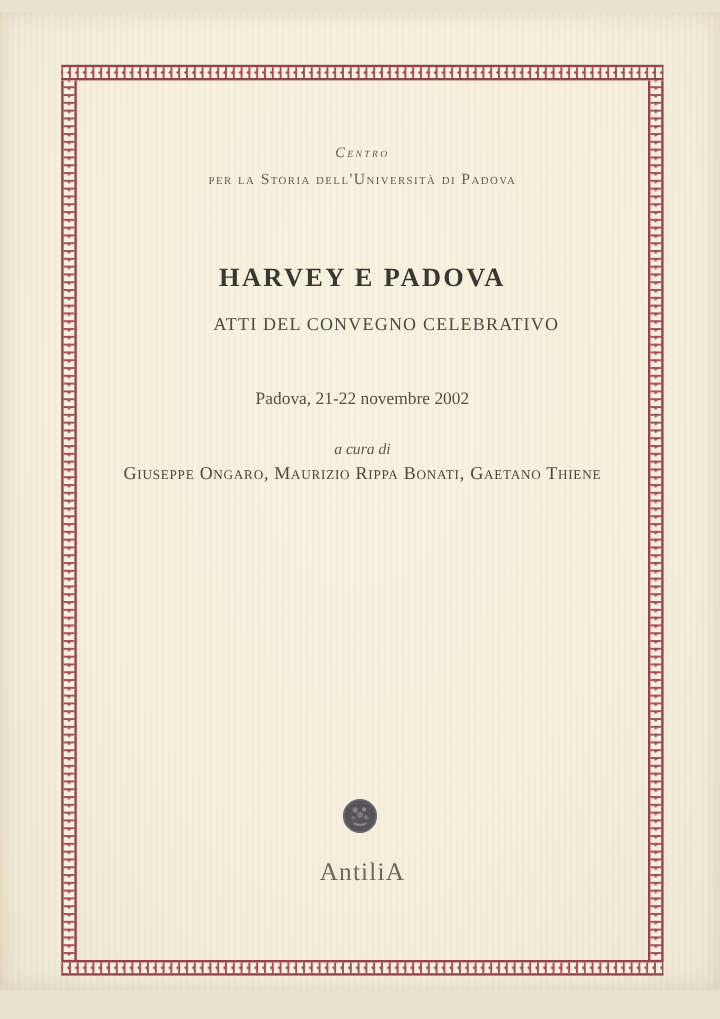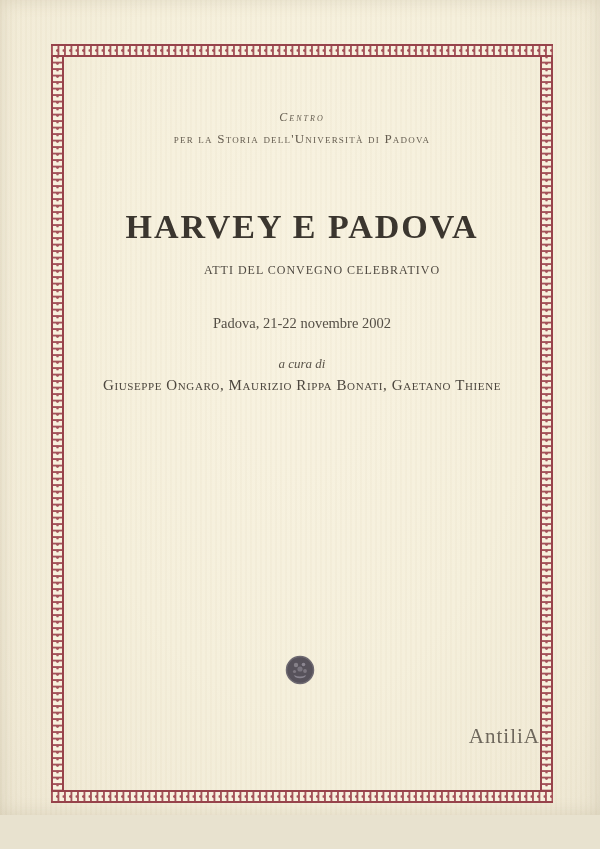--- a/index.html
+++ b/index.html
@@ -5,21 +5,21 @@
   html, body {
     margin: 0;
     padding: 0;
     background: #e8e2cf;
     font-family: "Liberation Serif", "DejaVu Serif", serif;
   }
   .cover {
     position: relative;
     width: 600px;
     height: 815px;
-    margin: 0 auto;
+    margin: 10px auto;
     background:
       radial-gradient(ellipse at 50% 38%, #f8f2e0 0%, #f5efdb 55%, #f0e9d4 88%, #ebe4cf 100%);
     box-shadow: inset 0 0 18px rgba(120,105,70,0.18);
     overflow: hidden;
   }
   
   .cover::after {
     content: "";
     position: absolute;
     inset: 0;
@@ -82,28 +82,28 @@
   }
   .centro-2 {
     top: 131px;
     font-size: 13px;
     font-variant: small-caps;
     letter-spacing: 1.2px;
     color: #655d50;
   }
   .title {
     top: 208px;
-    font-size: 34px;
+    font-size: 22px;
     font-weight: bold;
     letter-spacing: 2px;
     color: #3b362f;
   }
   .subtitle-1 {
-    top: 263px;
-    font-size: 12px;
+    top: 253px;
+    font-size: 15px;
     letter-spacing: 1px;
     color: #4f4941;
     padding-left: 40px;
   }
   .subtitle-2 {
     top: 285px;
     font-size: 14.5px;
     color: #544e45;
   }
   .subtitle-3 {
@@ -128,25 +128,24 @@
     position: absolute;
     left: 0;
     right: 0;
     top: 655px;
     display: flex;
     justify-content: center;
     z-index: 3;
   }
   .seal svg { display: block; }
   .imprint-name {
-    top: 724px;
+    top: 704px;
     font-size: 21px;
     letter-spacing: 1px;
     color: #6e675c;
-    text-align: right;
   }
   .imprint-year {
     top: 726px;
     font-size: 11px;
     letter-spacing: 2.5px;
     color: #6e675c;
   }
 </style>
 </head>
 <body>

